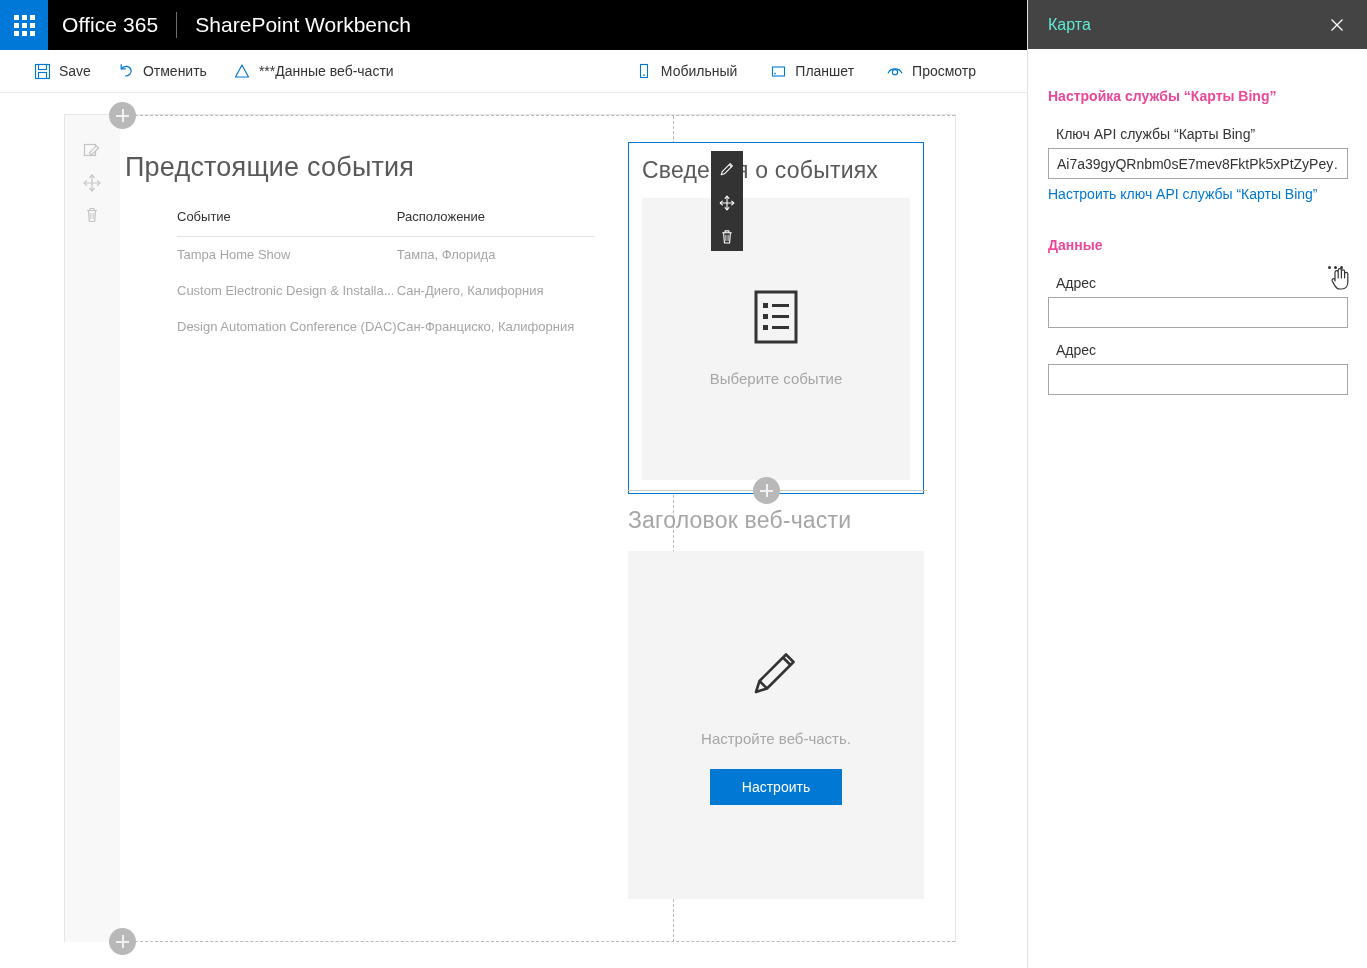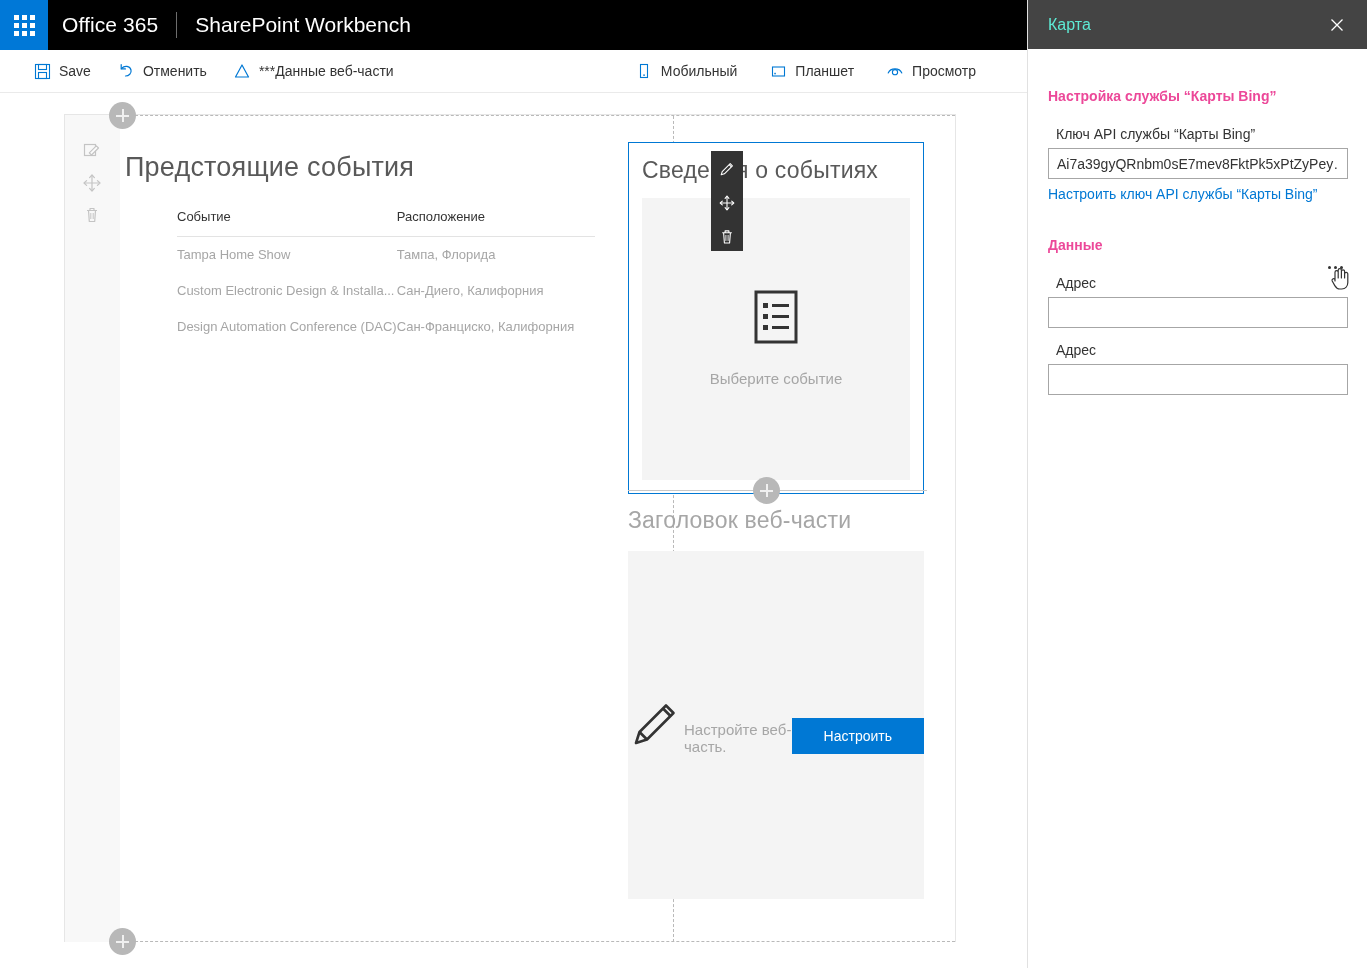--- a/index.html
+++ b/index.html
@@ -153,21 +153,21 @@
   }
   .mid-rule {
     position: absolute; left: 9px; right: 30px; top: 375px;
     border-top: 1px solid #c8c8c8;
   }
 
   .wp-generic { position: absolute; left: 9px; top: 392px; width: 296px; }
   .wp-generic .wp-title { font-size: 23px; margin-bottom: 16px; color: #a6a6a6; }
   .conf-box {
     background: #f4f4f4; height: 348px;
-    display: flex; flex-direction: row; align-items: center; justify-content: center;
+    display: flex; flex-direction: column; align-items: center; justify-content: center;
   }
   .conf-text { font-size: 15px; color: #a6a6a6; margin-top: 26px; }
   .conf-btn {
     margin-top: 22px; background: #0078d4; color: #ffffff; border: none;
     font-size: 14px; font-family: inherit; padding: 10px 32px; cursor: pointer;
   }
 
   
   .pane {
     position: absolute; right: 0; top: 0; width: 340px; height: 968px;

